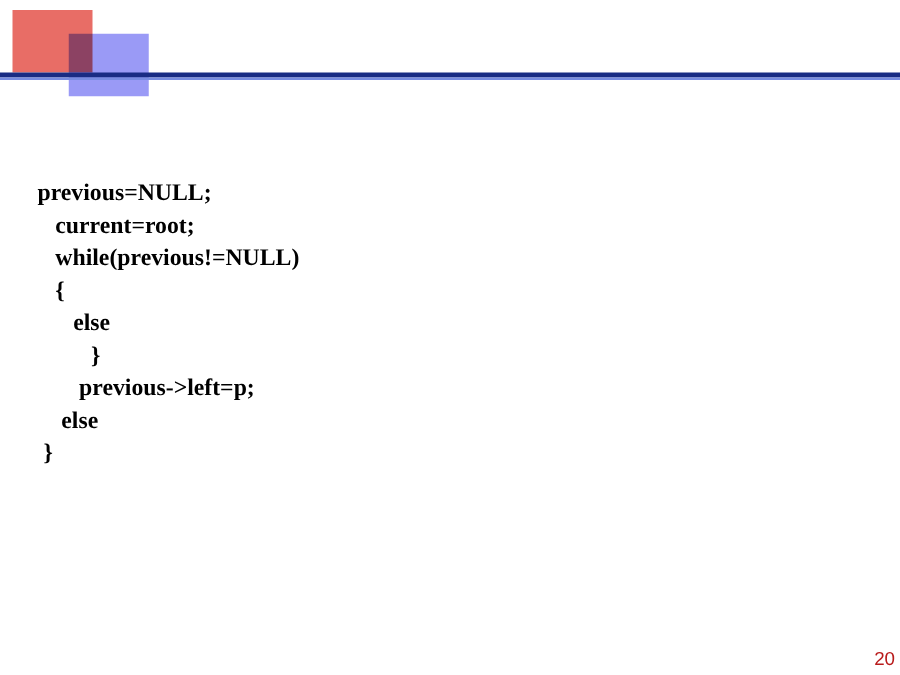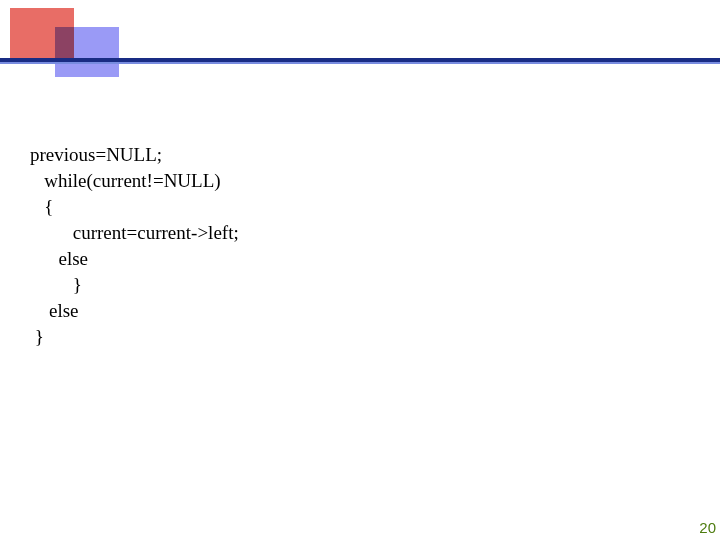--- a/index.html
+++ b/index.html
@@ -4,43 +4,44 @@
 <style>
   * { margin: 0; padding: 0; box-sizing: border-box; }
   html, body { width: 720px; height: 540px; background: #fff; font-family: "Times New Roman", Times, serif; color: #000; }
   .slide { position: relative; width: 720px; height: 540px; overflow: hidden; }
   .decoration { position: absolute; top: 0; left: 0; width: 720px; height: 95px; }
   .white-box { position: absolute; top: 7px; left: 36px; width: 64px; height: 50px; background: #fff; }
   .blue-box { position: absolute; top: 27px; left: 55px; width: 64px; height: 50px; background: #9a9af6; mix-blend-mode: multiply; }
   .red-box { position: absolute; top: 8px; left: 10px; width: 64px; height: 50px; background: #e86d66; mix-blend-mode: multiply; }
   .rule-thick { position: absolute; top: 58px; left: 0; width: 720px; height: 4px; background: #192c84; }
   .rule-thin { position: absolute; top: 62px; left: 0; width: 720px; height: 2px; background: #788ce0; }
-  .content { position: absolute; top: 142px; left: 30px; width: 670px; font-size: 19px; line-height: 26px; }
+  .content { position: absolute; top: 142px; left: 30px; width: 670px; font-size: 19px; line-height: 26px; font-weight: bold; }
   .content .line { white-space: pre; }
-  .page-num { position: absolute; right: 4px; bottom: 4px; font-family: Arial, Helvetica, sans-serif; font-size: 15px; color: #4d7c0f; }
+  .page-num { position: absolute; right: 4px; bottom: 4px; font-family: Arial, Helvetica, sans-serif; font-size: 15px; color: #b91c1c; }
 </style>
 </head>
 <body>
 
 <div class="slide">
 
   <div class="decoration">
     <div class="white-box"></div>
     <div class="blue-box"></div>
     <div class="red-box"></div>
     <div class="rule-thick"></div>
     <div class="rule-thin"></div>
   </div>
 
   <div class="content">
     <div class="line">previous=NULL;</div>
-    <div class="line">   while(current!=NULL)</div>
+    <div class="line">   current=root;</div>
+    <div class="line">   while(previous!=NULL)</div>
     <div class="line">   {</div>
-    <div class="line">         current=current-&gt;left;</div>
     <div class="line">      else</div>
     <div class="line">         }</div>
+    <div class="line">       previous-&gt;left=p;</div>
     <div class="line">    else</div>
     <div class="line"> }</div>
   </div>
 
   <div class="page-num">20</div>
 
 </div>
 
 </body></html>

